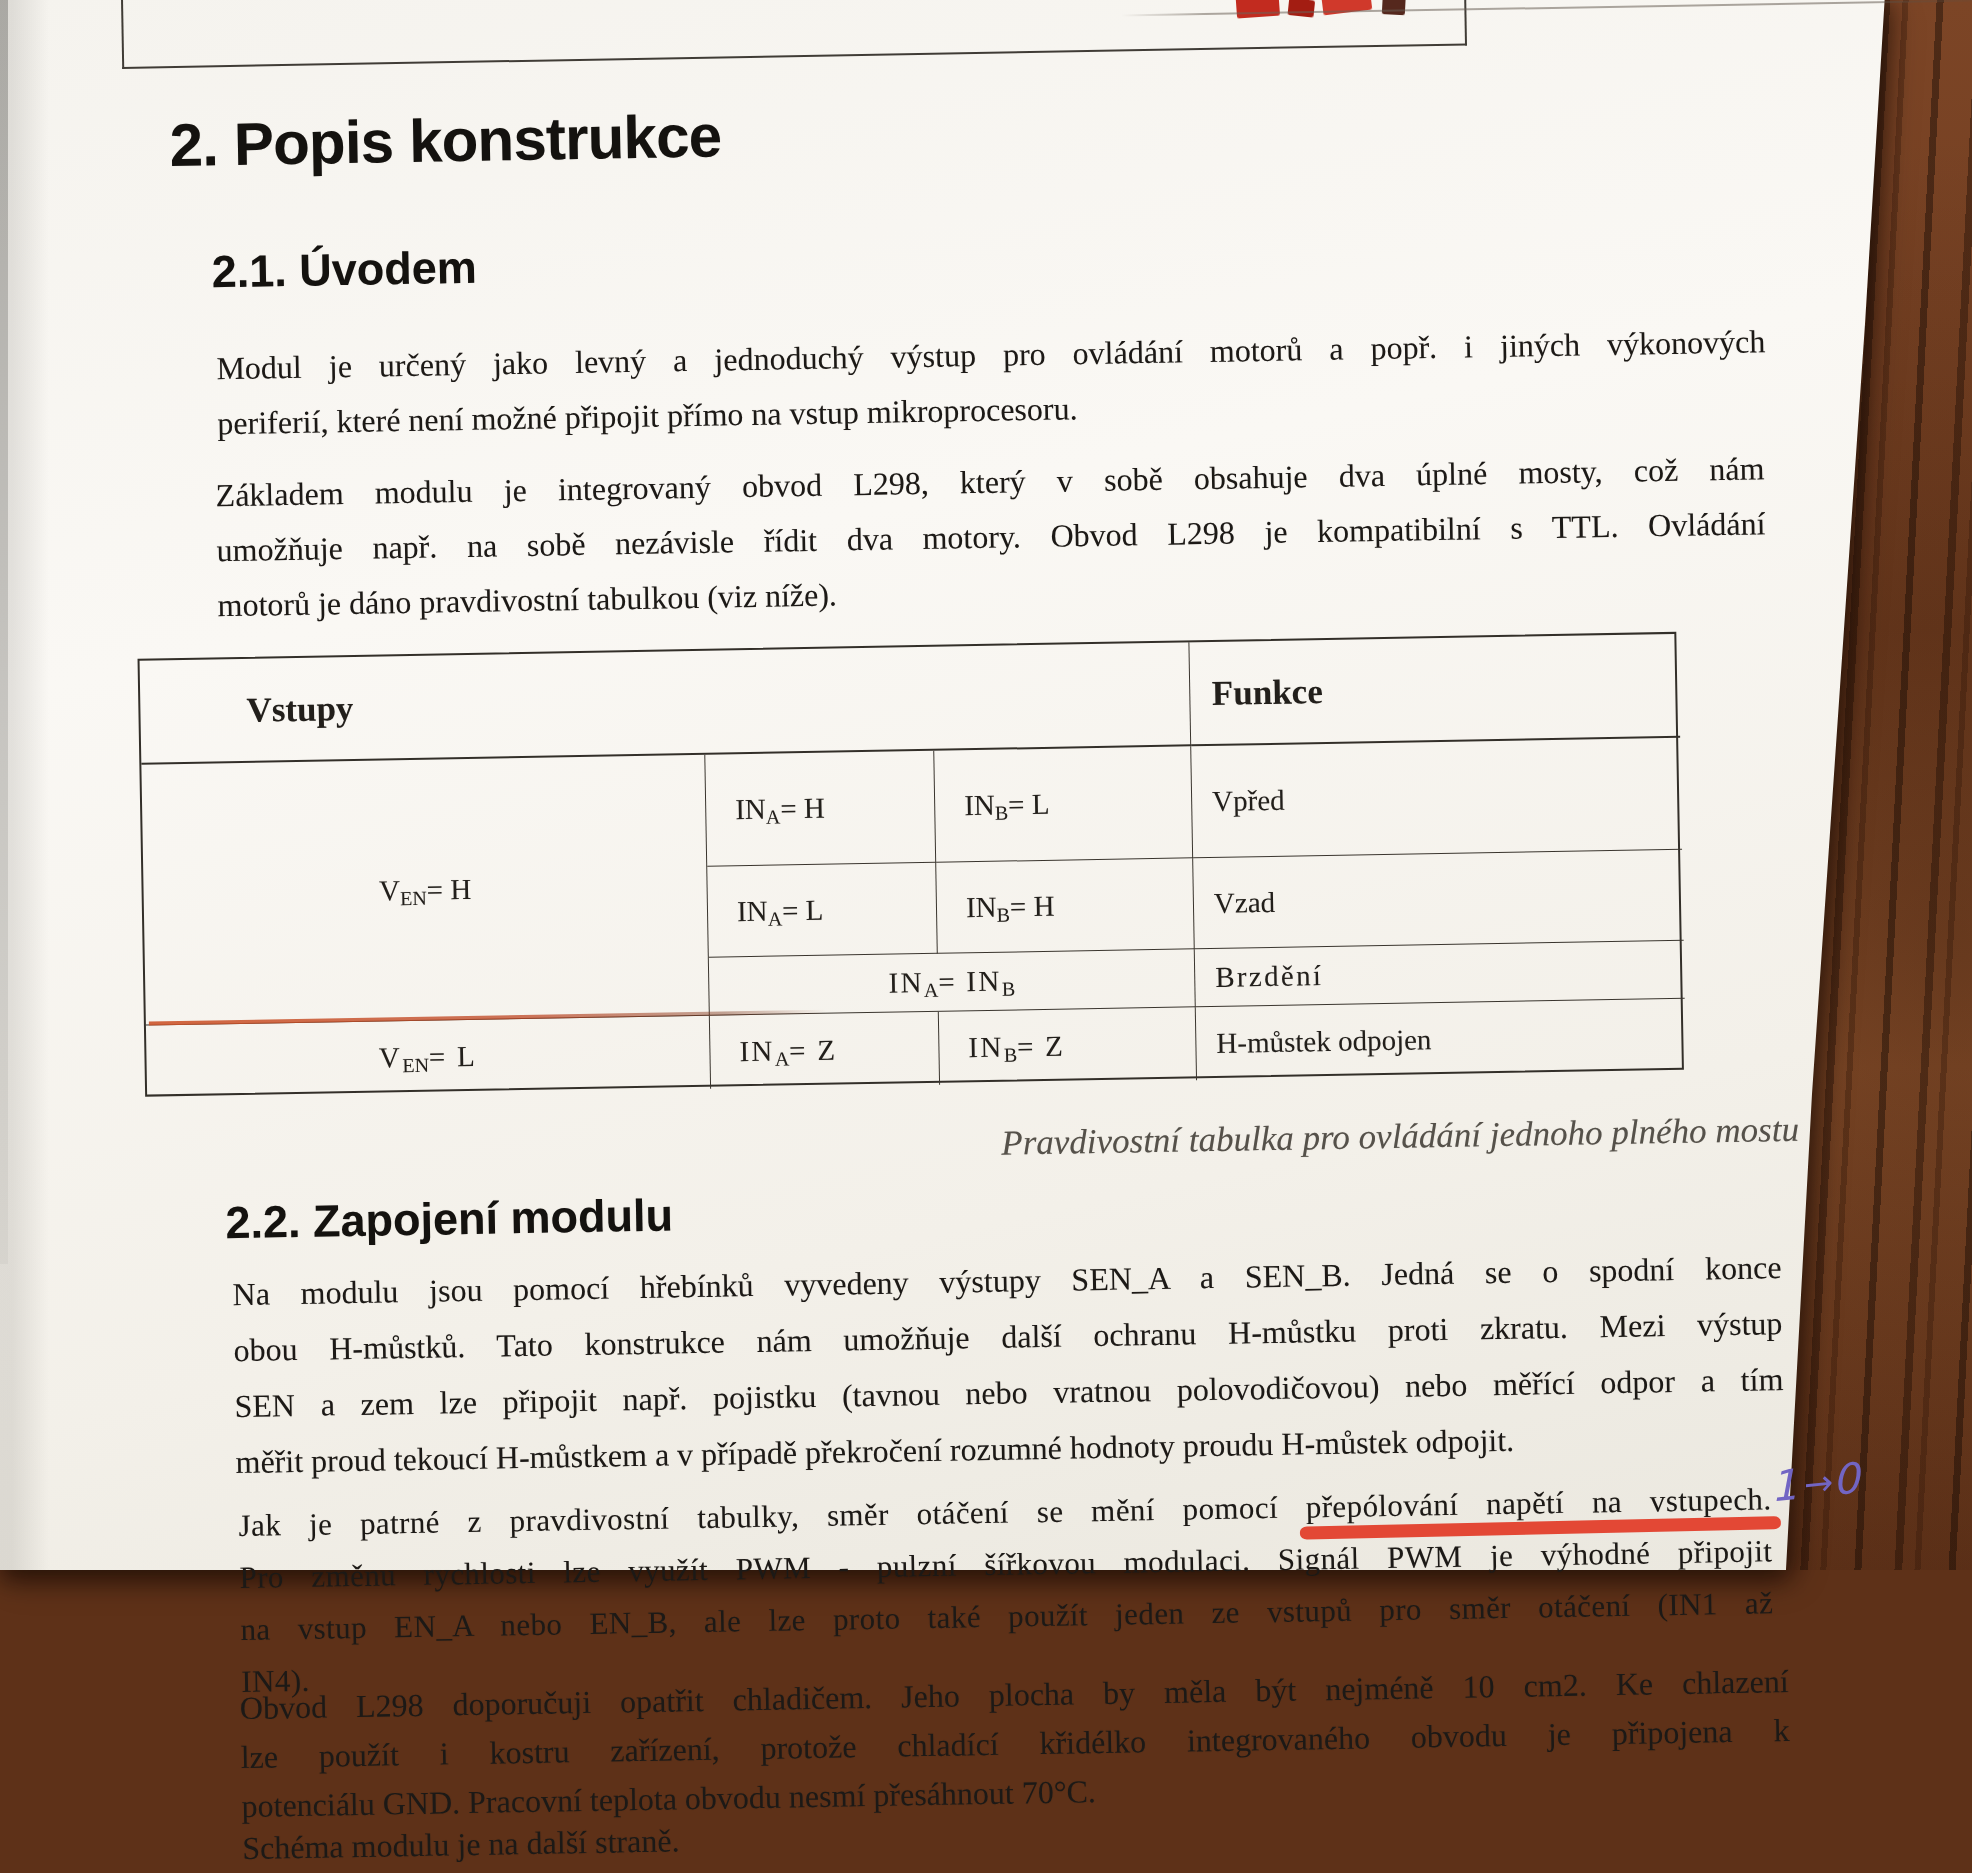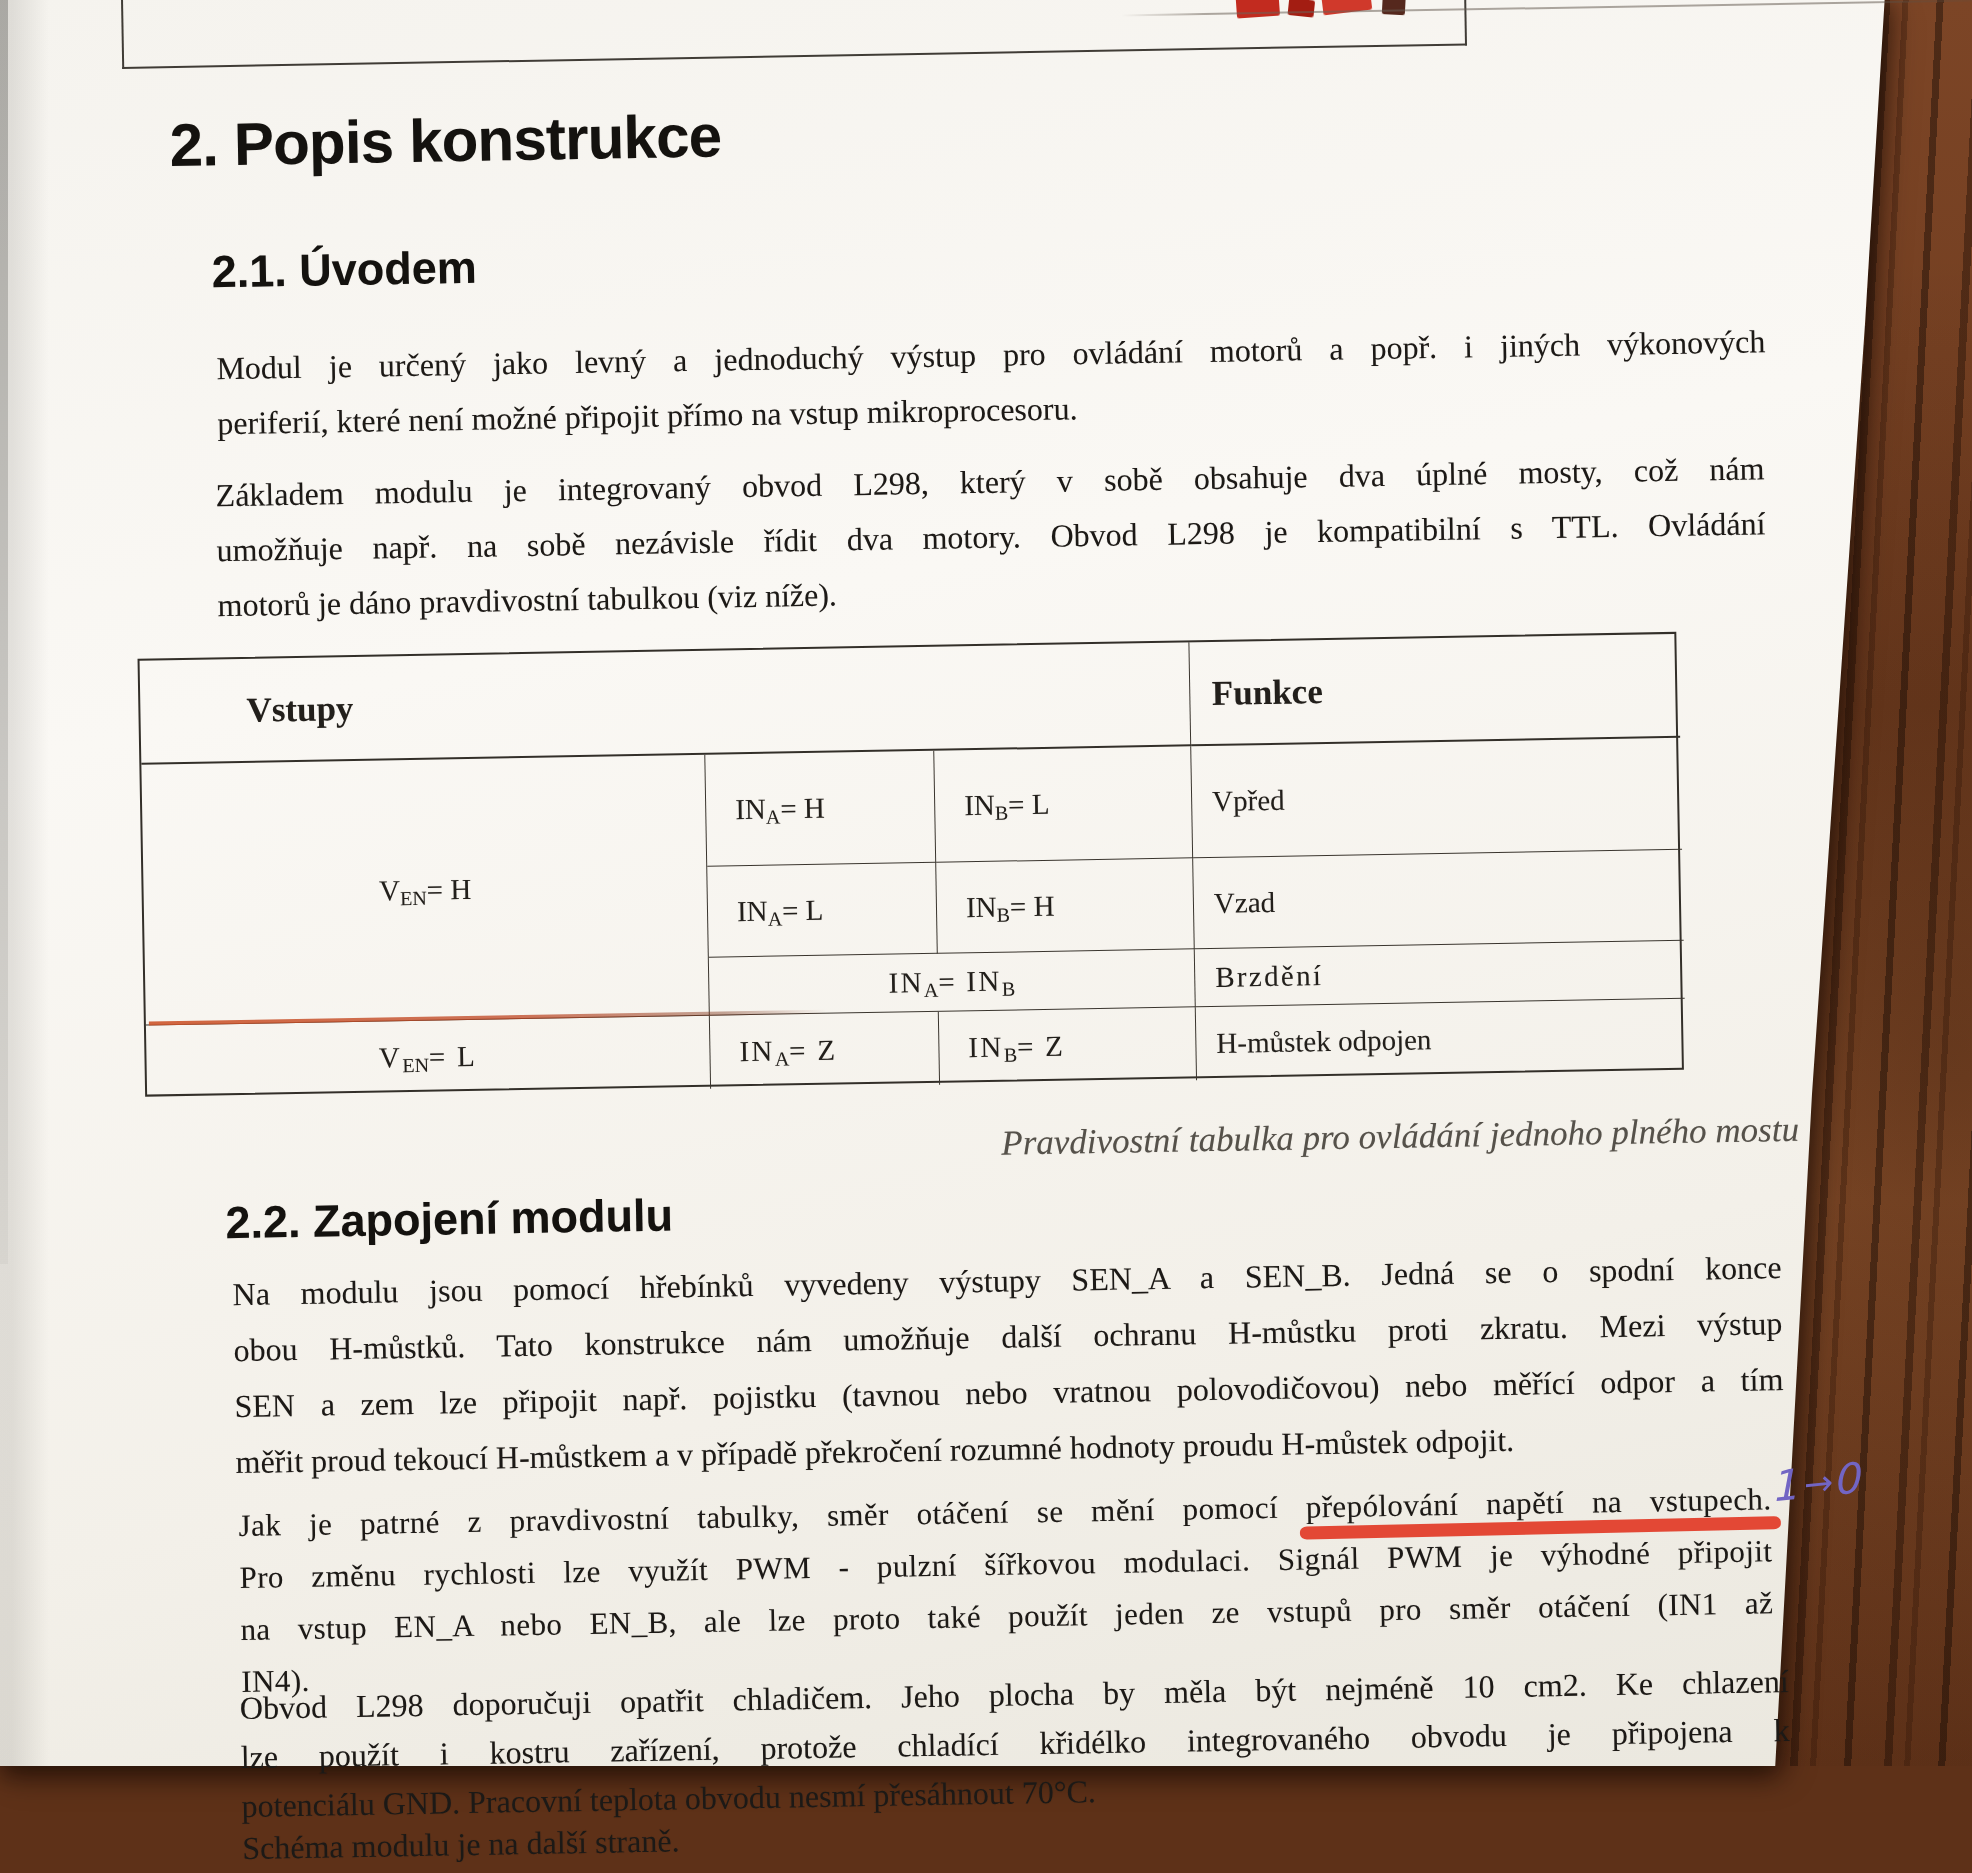--- a/index.html
+++ b/index.html
@@ -1,17 +1,17 @@
 <!DOCTYPE html>
 <html style="--marker-red: #e23b28; --ink-purple: #7265c4; --paper: #f7f5f0; --wood: #6e3b1e; --text: #1c1916;font-size:12.3px"><head>
 <meta charset="utf-8">
 <style>
   html,body{margin:0;padding:0;}
   body{width:1973px;height:1874px;overflow:hidden;background:#5e3118;}
-  .canvas{position:relative;width:1973px;height:1766px;}
+  .canvas{position:relative;width:1973px;height:1570px;}
 
   
   .wood{position:absolute;inset:0;background:
     radial-gradient(539px 354px at 2% 99%, rgba(25,10,3,.6), rgba(0,0,0,0) 70%),
     radial-gradient(693px 1079px at 99% 60%, rgba(20,8,2,.25), rgba(0,0,0,0) 75%),
     repeating-linear-gradient(93deg, rgba(20,8,2,.38) 0 7.7px, rgba(0,0,0,0) 7.7px 20px,
       rgba(46,20,7,.32) 20px 26px, rgba(0,0,0,0) 26px 54px,
       rgba(14,6,2,.42) 54px 61px, rgba(0,0,0,0) 61px 94px),
     linear-gradient(180deg,#7c4526 0%,#6e3b1e 40%,#8a4f2a 68%,#5e3118 100%);}
 

